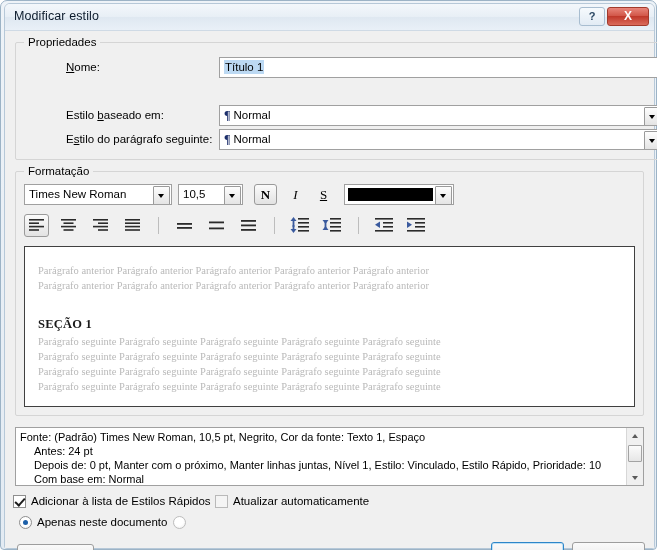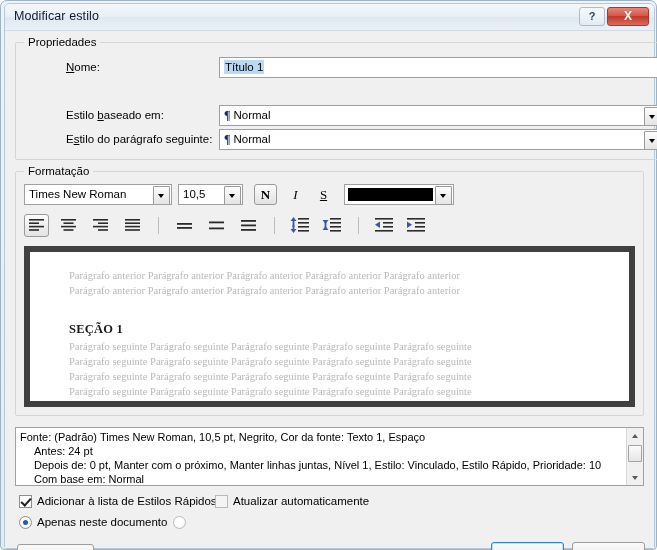--- a/index.html
+++ b/index.html
@@ -256,24 +256,23 @@
     background: #bdbdbd;
   }
 
   
   #preview {
     position: absolute;
     left: 8px; top: 74px;
     width: 611px; height: 161px;
     box-sizing: border-box;
     background: #ffffff;
-    border: 6px solid #404040;
+    border: 1px solid #404040;
     overflow: hidden;
     font-family: "Liberation Serif", serif;
-    padding-left: 26px;
   }
   .prev-prev {
     font-size: 10.5px;
     color: #b9b9b9;
     line-height: 15px;
     white-space: nowrap;
     padding-left: 13px;
   }
   #prev-heading {
     font-size: 12.5px;
@@ -644,21 +643,21 @@
           <span class="ind">Depois de:  0 pt, Manter com o próximo, Manter linhas juntas, Nível 1, Estilo: Vinculado, Estilo Rápido, Prioridade: 10</span>
           <span class="ind">Com base em: Normal</span>
         </div>
         <div id="desc-scroll">
           <div class="sb-arrow up"></div>
           <div id="sb-thumb"></div>
           <div class="sb-arrow down"></div>
         </div>
       </div>
 
-      <div class="opt" style="left:14px; top:463px;">
+      <div class="opt" style="left:8px; top:463px;">
         <span class="box checked"></span>
         <span class="opt-label">Adicionar à lista de Estilos Rápidos</span>
       </div>
       <div class="opt" style="left:14px; top:484px;">
         <span class="radio on"></span>
         <span class="opt-label">Apenas neste documento</span>
       </div>
 
       <div class="opt" style="left:210px; top:463px;">
         <span class="box dim"></span>

